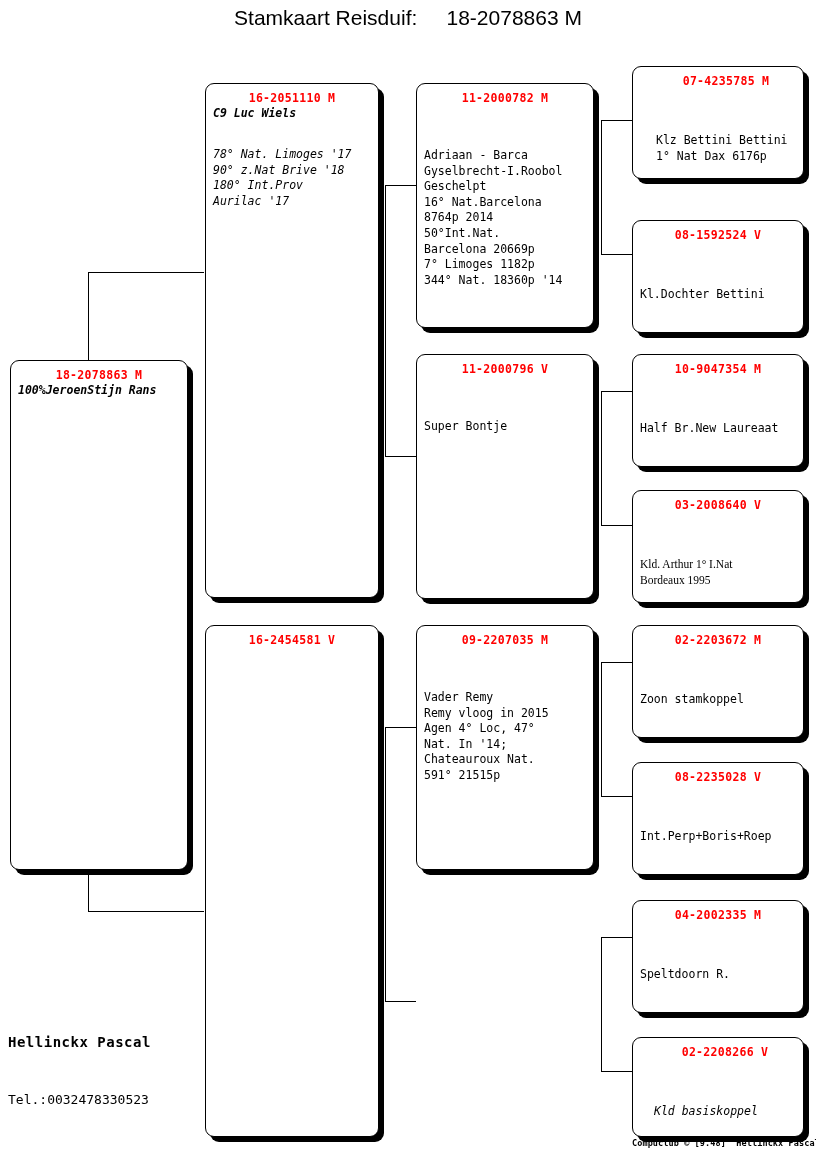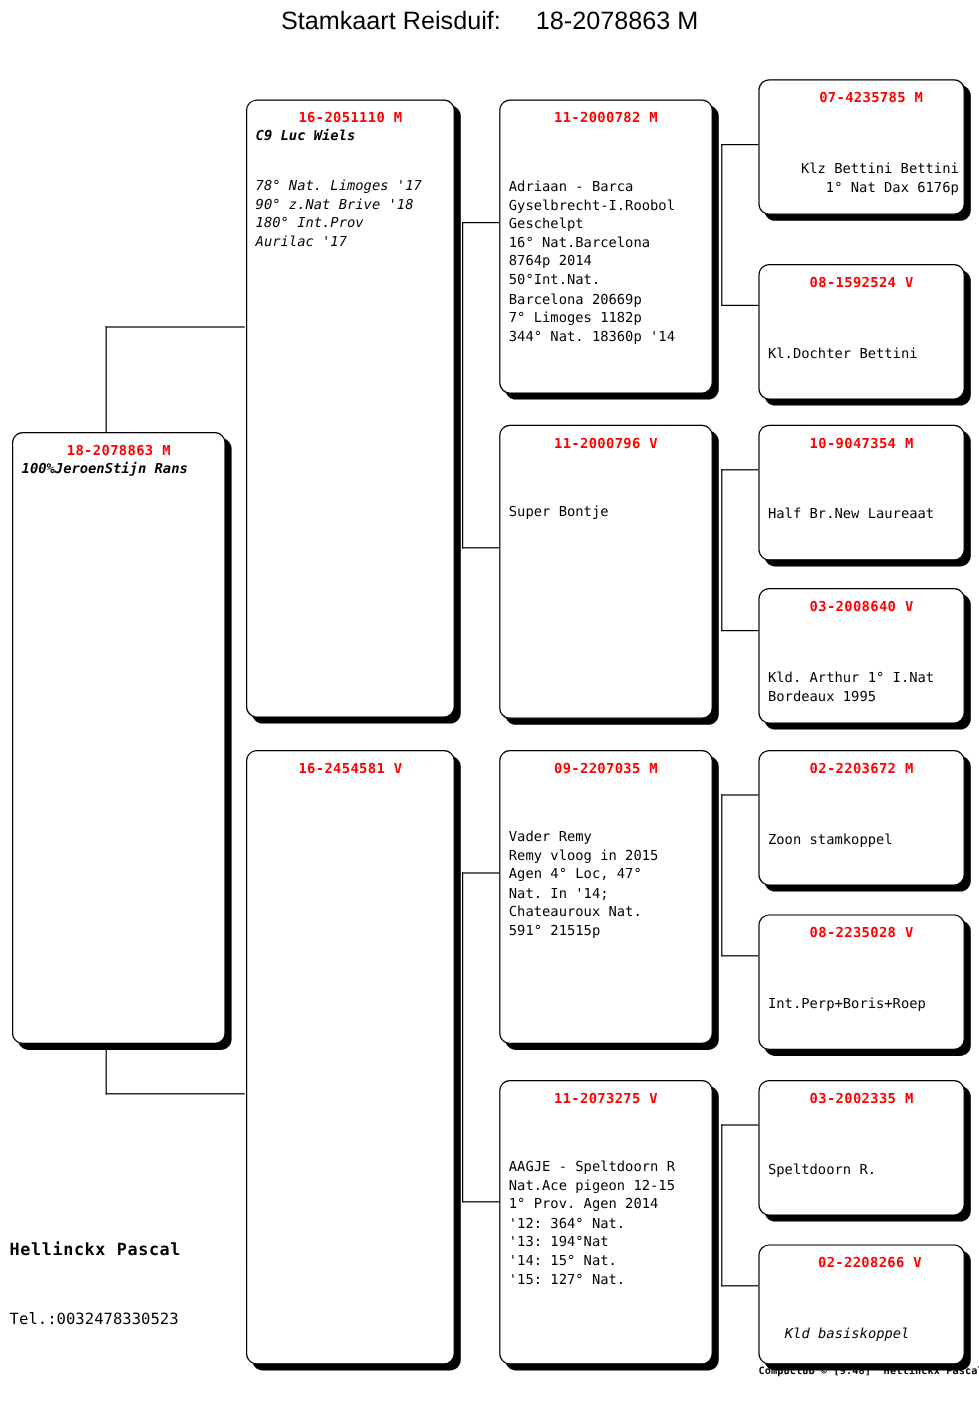--- a/index.html
+++ b/index.html
@@ -191,66 +191,55 @@
     <span class="ring">09-2207035 M</span>
     <span class="nickname"></span>
     <span class="notes" style="margin-top:43px;">Vader Remy
 Remy vloog in 2015
 Agen 4° Loc, 47°
 Nat. In '14;
 Chateauroux Nat.
 591° 21515p</span>
   </div>
 
-  <div class="pedbox" style="left:416px; top:880px; width:178px; height:237px;">
-    <span class="ring">11-2073275 V</span>
-    <span class="nickname"></span>
-    <span class="notes" style="margin-top:43px;">AAGJE - Speltdoorn R
-Nat.Ace pigeon 12-15
-1° Prov. Agen 2014
-'12: 364° Nat.
-'13: 194°Nat
-'14: 15° Nat.
-'15: 127° Nat.</span>
-  </div>
 
   <div class="pedbox" style="left:632px; top:46px; width:172px; height:113px;padding-left:16px;">
     <span class="ring">07-4235785 M</span>
-    <span class="notes" style="margin-top:45px;text-align:right;">Klz Bettini Bettini
+    <span class="notes" style="margin-top:45px;">Klz Bettini Bettini
 1° Nat Dax 6176p</span>
   </div>
 
   <div class="pedbox" style="left:632px; top:200px; width:172px; height:113px;">
     <span class="ring">08-1592524 V</span>
     <span class="notes" style="margin-top:45px;">Kl.Dochter Bettini</span>
   </div>
 
   <div class="pedbox" style="left:632px; top:334px; width:172px; height:113px;">
     <span class="ring">10-9047354 M</span>
     <span class="notes" style="margin-top:45px;">Half Br.New Laureaat</span>
   </div>
 
   <div class="pedbox" style="left:632px; top:470px; width:172px; height:113px;">
     <span class="ring">03-2008640 V</span>
-    <span class="notes" style="margin-top:45px;">Kld. Arthur 1° I.Nat
+    <span class="notes" style="margin-top:45px;font-family:Liberation Serif, serif;">Kld. Arthur 1° I.Nat
 Bordeaux 1995</span>
   </div>
 
   <div class="pedbox" style="left:632px; top:605px; width:172px; height:113px;">
     <span class="ring">02-2203672 M</span>
     <span class="notes" style="margin-top:45px;">Zoon stamkoppel</span>
   </div>
 
   <div class="pedbox" style="left:632px; top:742px; width:172px; height:113px;">
     <span class="ring">08-2235028 V</span>
     <span class="notes" style="margin-top:45px;">Int.Perp+Boris+Roep</span>
   </div>
 
   <div class="pedbox" style="left:632px; top:880px; width:172px; height:113px;">
-    <span class="ring">03-2002335 M</span>
+    <span class="ring">04-2002335 M</span>
     <span class="notes" style="margin-top:45px;">Speltdoorn R.</span>
   </div>
 
   <div class="pedbox" style="left:632px; top:1017px; width:172px; height:100px;padding-left:14px;">
     <span class="ring">02-2208266 V</span>
     <span class="notes" style="margin-top:45px;font-style:italic;">Kld basiskoppel</span>
   </div>
 
   <div id="owner-name">Hellinckx Pascal</div>
   <div id="owner-phone">Tel.:0032478330523</div>

